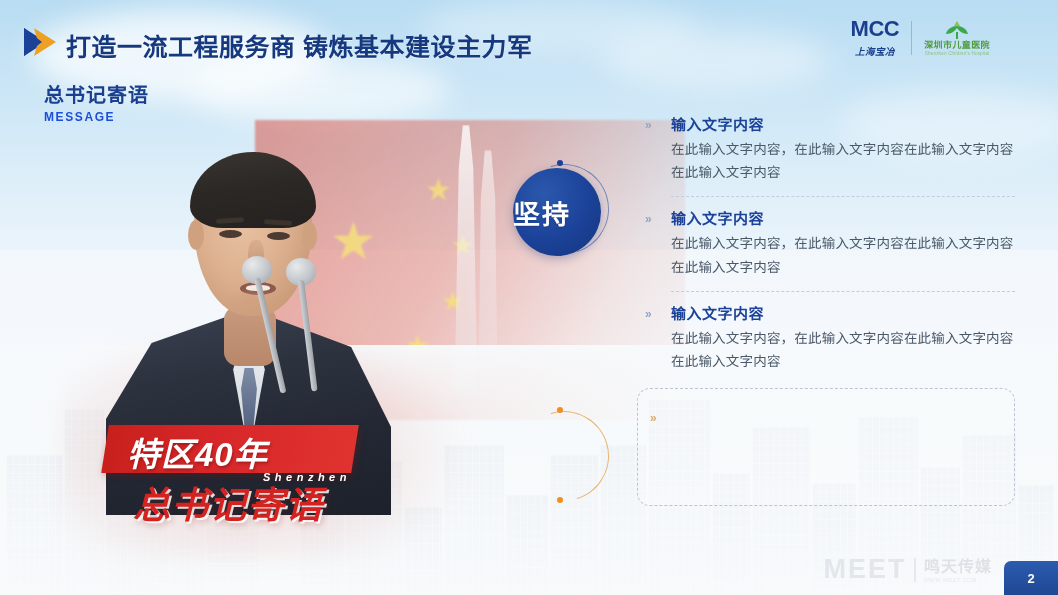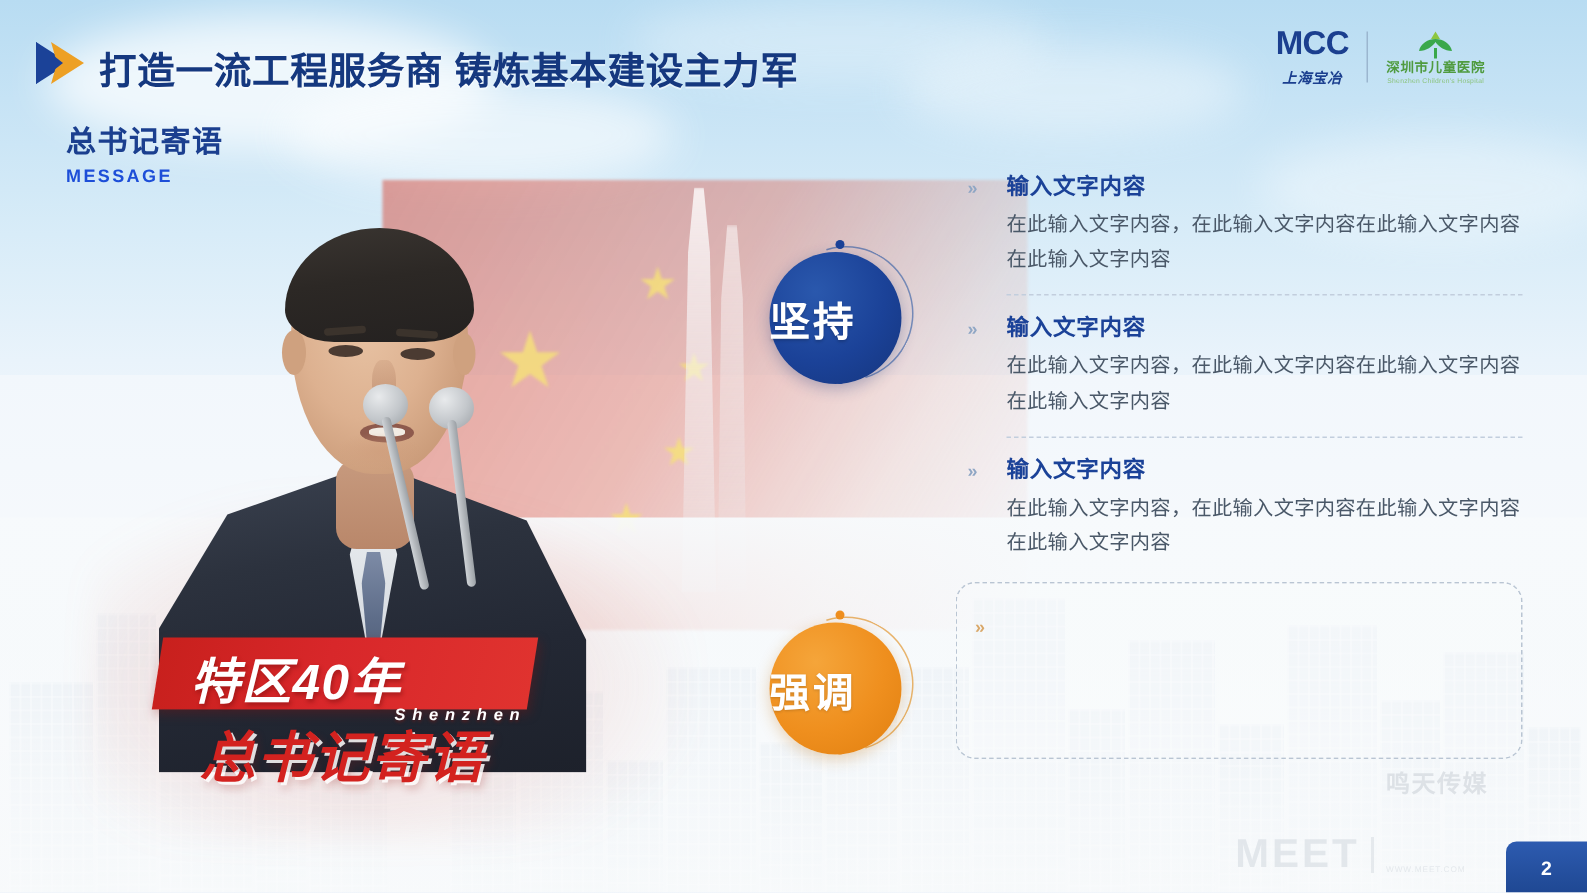--- a/index.html
+++ b/index.html
@@ -229,21 +229,21 @@
   .hl-inner{position:relative;padding:17px 16px 0 34px;}
   .hl-chev{position:absolute;left:12px;top:22px;font-size:12px;color:#d9a86a;font-weight:bold;letter-spacing:-1px;}
   .hl-text{
     font-size:14.5px;font-weight:bold;color:#ee8e1c;line-height:1.78;letter-spacing:.3px;
   }
 
   
   .wm{position:absolute;right:66px;bottom:12px;display:flex;align-items:flex-end;gap:8px;opacity:.5;}
   .wm-meet{font-size:27px;font-weight:bold;color:#cfd6dd;letter-spacing:2px;line-height:1;text-align:right;}
   .wm-bar{width:1.5px;height:24px;background:#d4dae0;margin-bottom:1px;}
-  .wm-cn{display:flex;flex-direction:column;gap:43px;}
+  .wm-cn{display:flex;flex-direction:column;}
   .wm-cn-main{font-size:16px;font-weight:bold;color:#c6ccd3;letter-spacing:1px;line-height:1.1;}
   .wm-cn-url{font-size:5.5px;color:#d2d8de;letter-spacing:.6px;margin-top:1px;}
   .pagenum{
     position:absolute;right:0;bottom:0;width:54px;height:34px;
     background:linear-gradient(180deg,#2d5bb0 0%,#1f4893 100%);
     border-radius:7px 0 0 0;
     display:flex;align-items:center;justify-content:center;
     color:#fff;font-size:13px;font-weight:bold;
   }
 </style>
@@ -365,23 +365,20 @@
     <div class="dot dot-a"></div>
     <div class="dot dot-b"></div>
     <div class="circle">
       <span>坚持</span>
     </div>
   </div>
   <div class="badge badge-emph orange">
     <div class="ring"></div>
     <div class="dot dot-a"></div>
     <div class="dot dot-b"></div>
-    <div class="circle">
-      <span>强调</span>
-    </div>
   </div>
 
   <div class="list">
     <div class="item">
       <span class="chev">»</span>
       <div class="ttl">输入文字内容</div>
       <div class="body">在此输入文字内容，在此输入文字内容在此输入文字内容在此输入文字内容</div>
     </div>
     <div class="sep"></div>
     <div class="item">

